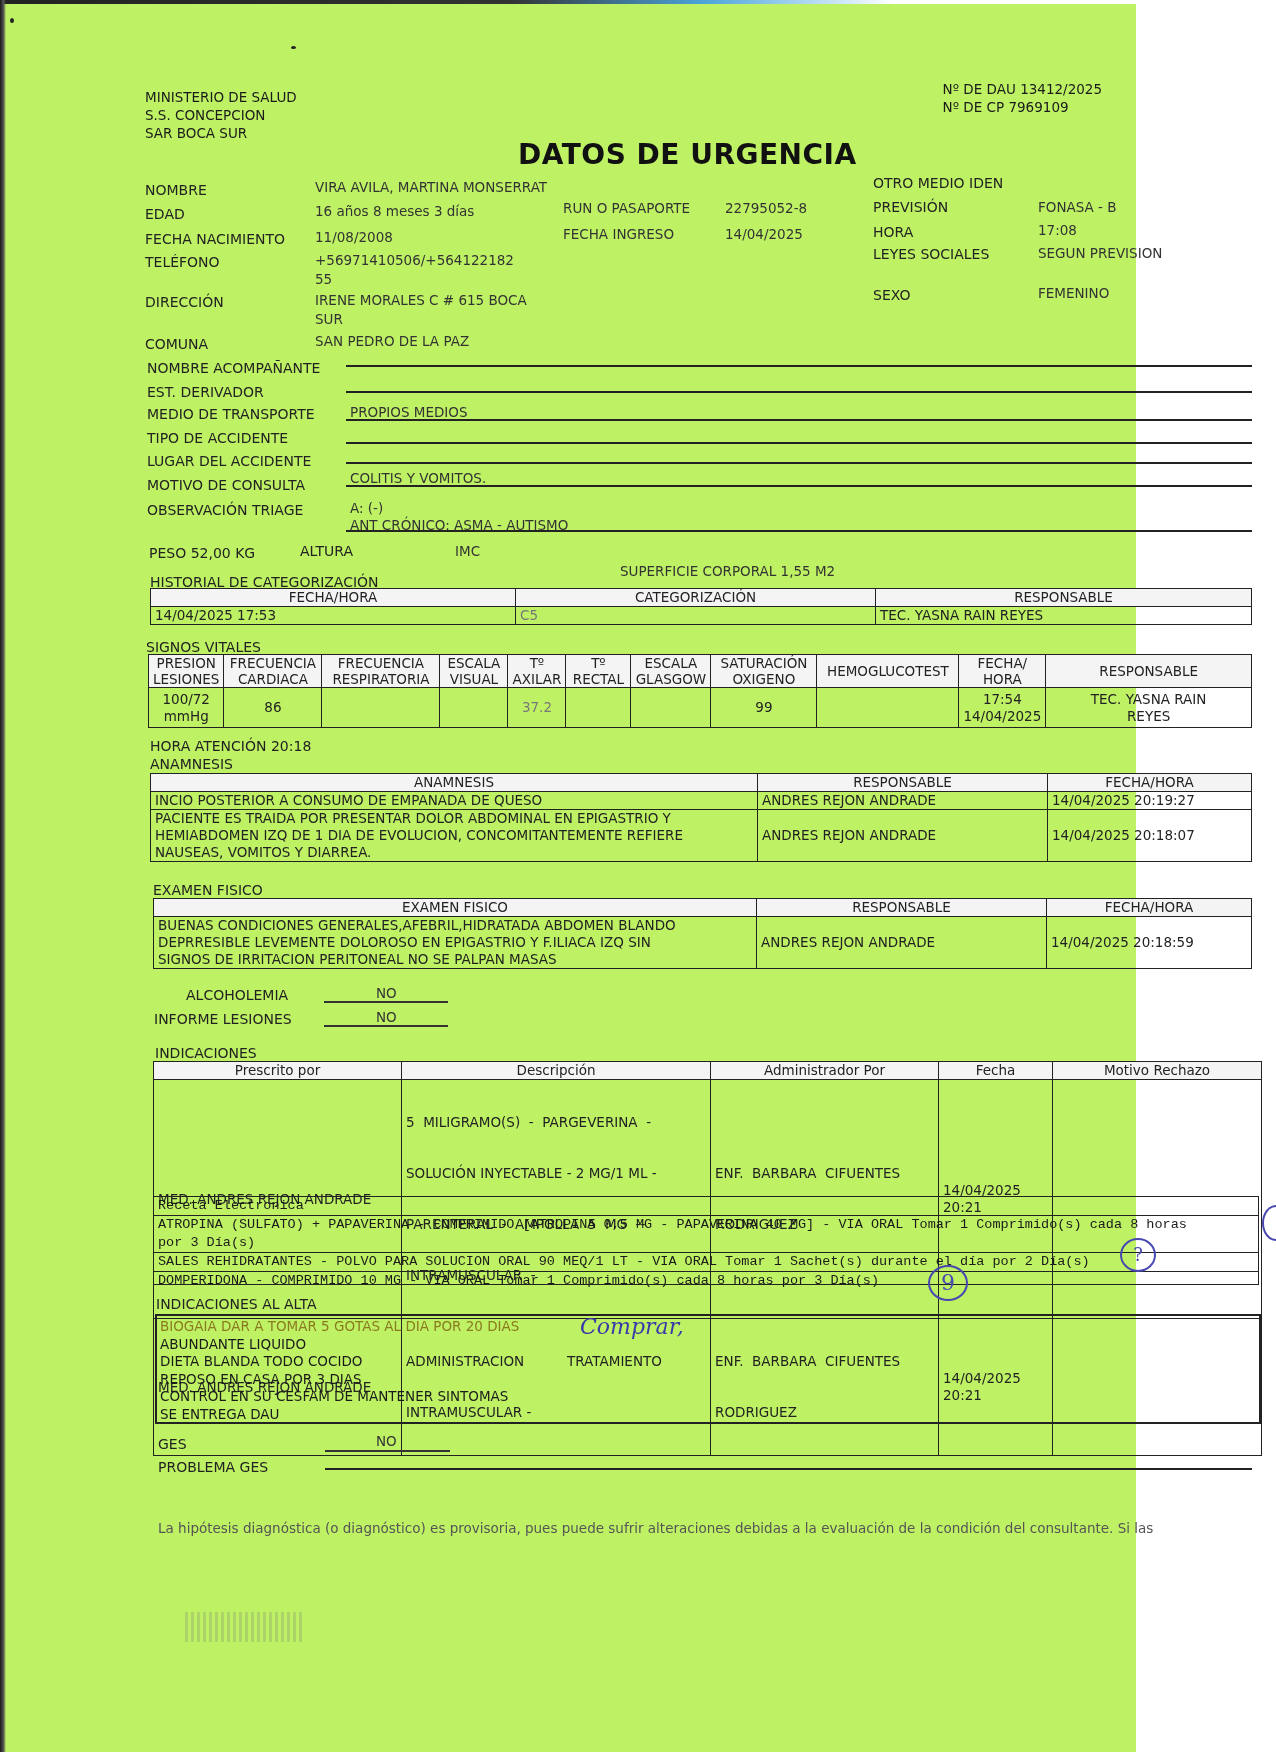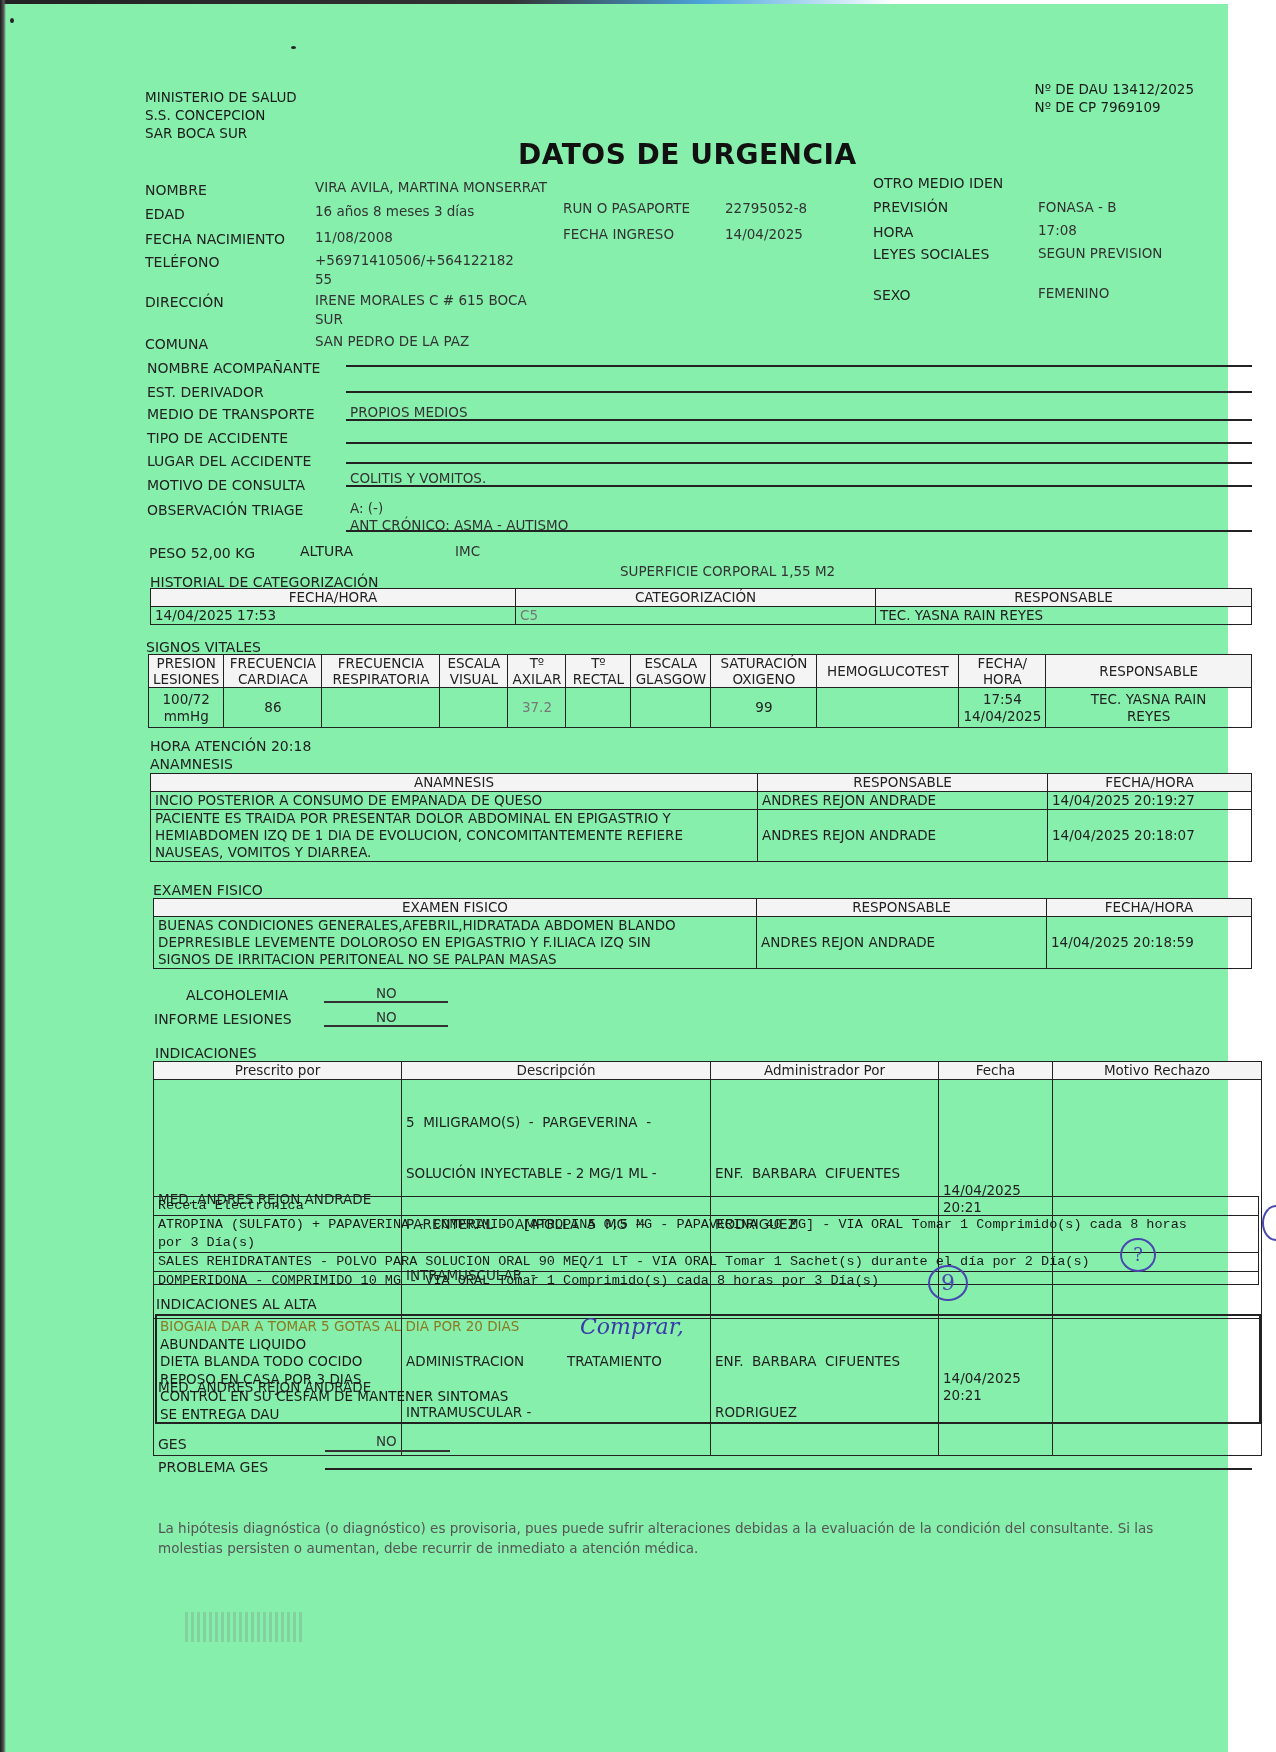--- a/index.html
+++ b/index.html
@@ -1,18 +1,18 @@
 <!DOCTYPE html>
 <html><head>
 <meta charset="utf-8">
 <style>
   * { box-sizing: border-box; margin: 0; padding: 0; }
   html, body { width: 1276px; height: 1752px; background: #ffffff; overflow: hidden; }
   body { font-family: "DejaVu Sans", sans-serif; color: #1a1a1a; position: relative; }
-  .page { position: absolute; left: 0; top: 0; width: 1228px; height: 1752px; background: #86efac; }
+  .page { position: absolute; left: 0; top: 0; width: 1136px; height: 1752px; background: #bef264; }
   .scan-edge { position: absolute; left: 0; top: 0; width: 6px; height: 1752px; background: linear-gradient(to right, #1a1a1a, #555 60%, transparent); }
   .scan-top { position: absolute; left: 0; top: 0; width: 1276px; height: 4px; background: linear-gradient(to right, #222 0%, #333 40%, #4aa3d8 55%, #9ed0ee 62%, #fff 70%); }
   .speck { position: absolute; background: #222; border-radius: 50%; }
   .abs { position: absolute; white-space: nowrap; }
   .t13 { font-size: 13.5px; }
   .lbl { font-size: 14px; color: #222; }
   .val { font-size: 13.5px; color: #333; }
   .title { font-family: "DejaVu Sans", sans-serif; font-weight: bold; font-size: 28px; letter-spacing: 0.5px; color: #111; }
   .line { position: absolute; height: 2px; background: #222; }
   .uline { position: absolute; height: 1.5px; background: #333; }
@@ -321,16 +321,15 @@
   <div class="abs hand" style="left:580px;top:1314px;font-size:22px;">Comprar,</div>
 
   <div class="abs lbl" style="left:158px;top:1436px;">GES</div>
   <div class="abs val" style="left:376px;top:1433px;">NO</div>
   <div class="uline" style="left:325px;top:1450px;width:125px;"></div>
   <div class="abs lbl" style="left:158px;top:1459px;">PROBLEMA GES</div>
   <div class="line" style="left:325px;top:1468px;width:927px;"></div>
 
   <div class="abs footer-note" style="left:158px;top:1518px;">
     <div>La hipótesis diagnóstica (o diagnóstico) es provisoria, pues puede sufrir alteraciones debidas a la evaluación de la condición del consultante. Si las</div>
-    <div>molestias persisten o aumentan, debe recurrir de inmediato a atención médica.</div>
   </div>
   <div class="abs" style="left:185px;top:1612px;width:120px;height:30px;opacity:0.25;background:repeating-linear-gradient(90deg,#777 0 3px,transparent 3px 6px);"></div>
 </div>
 
 </body></html>

